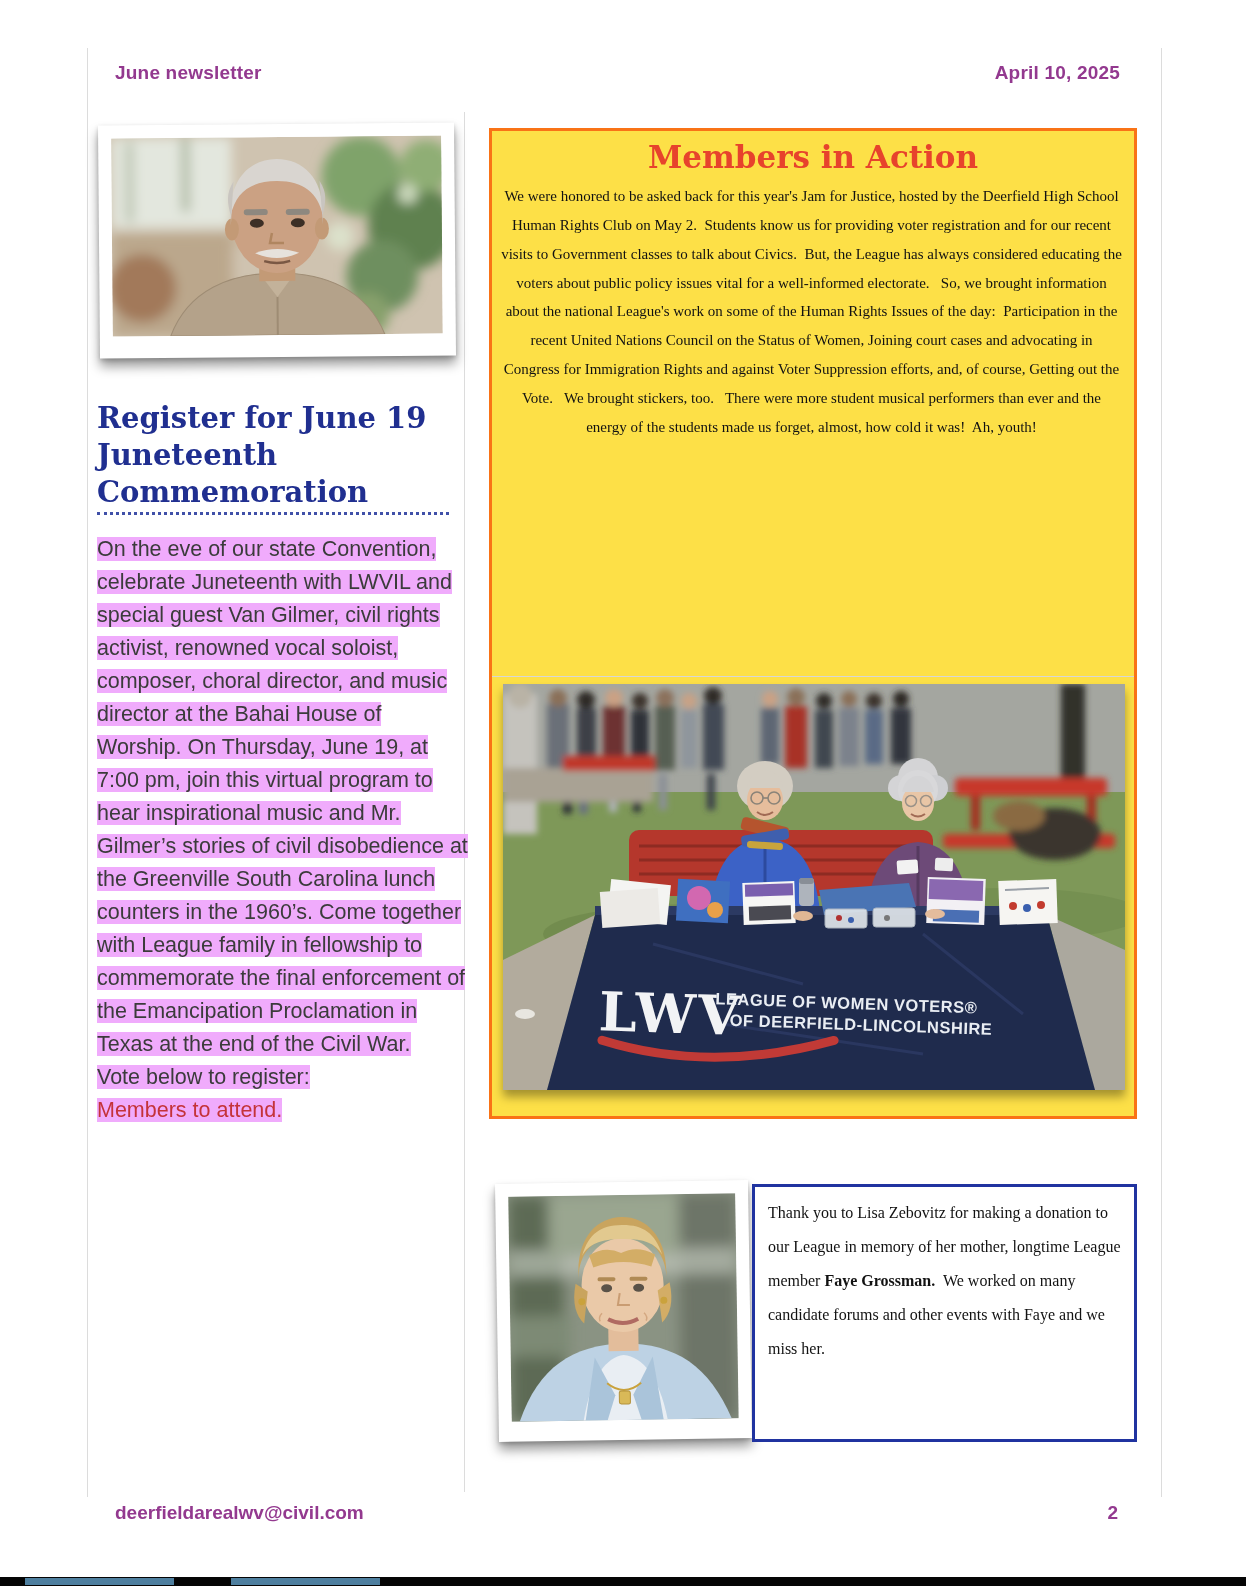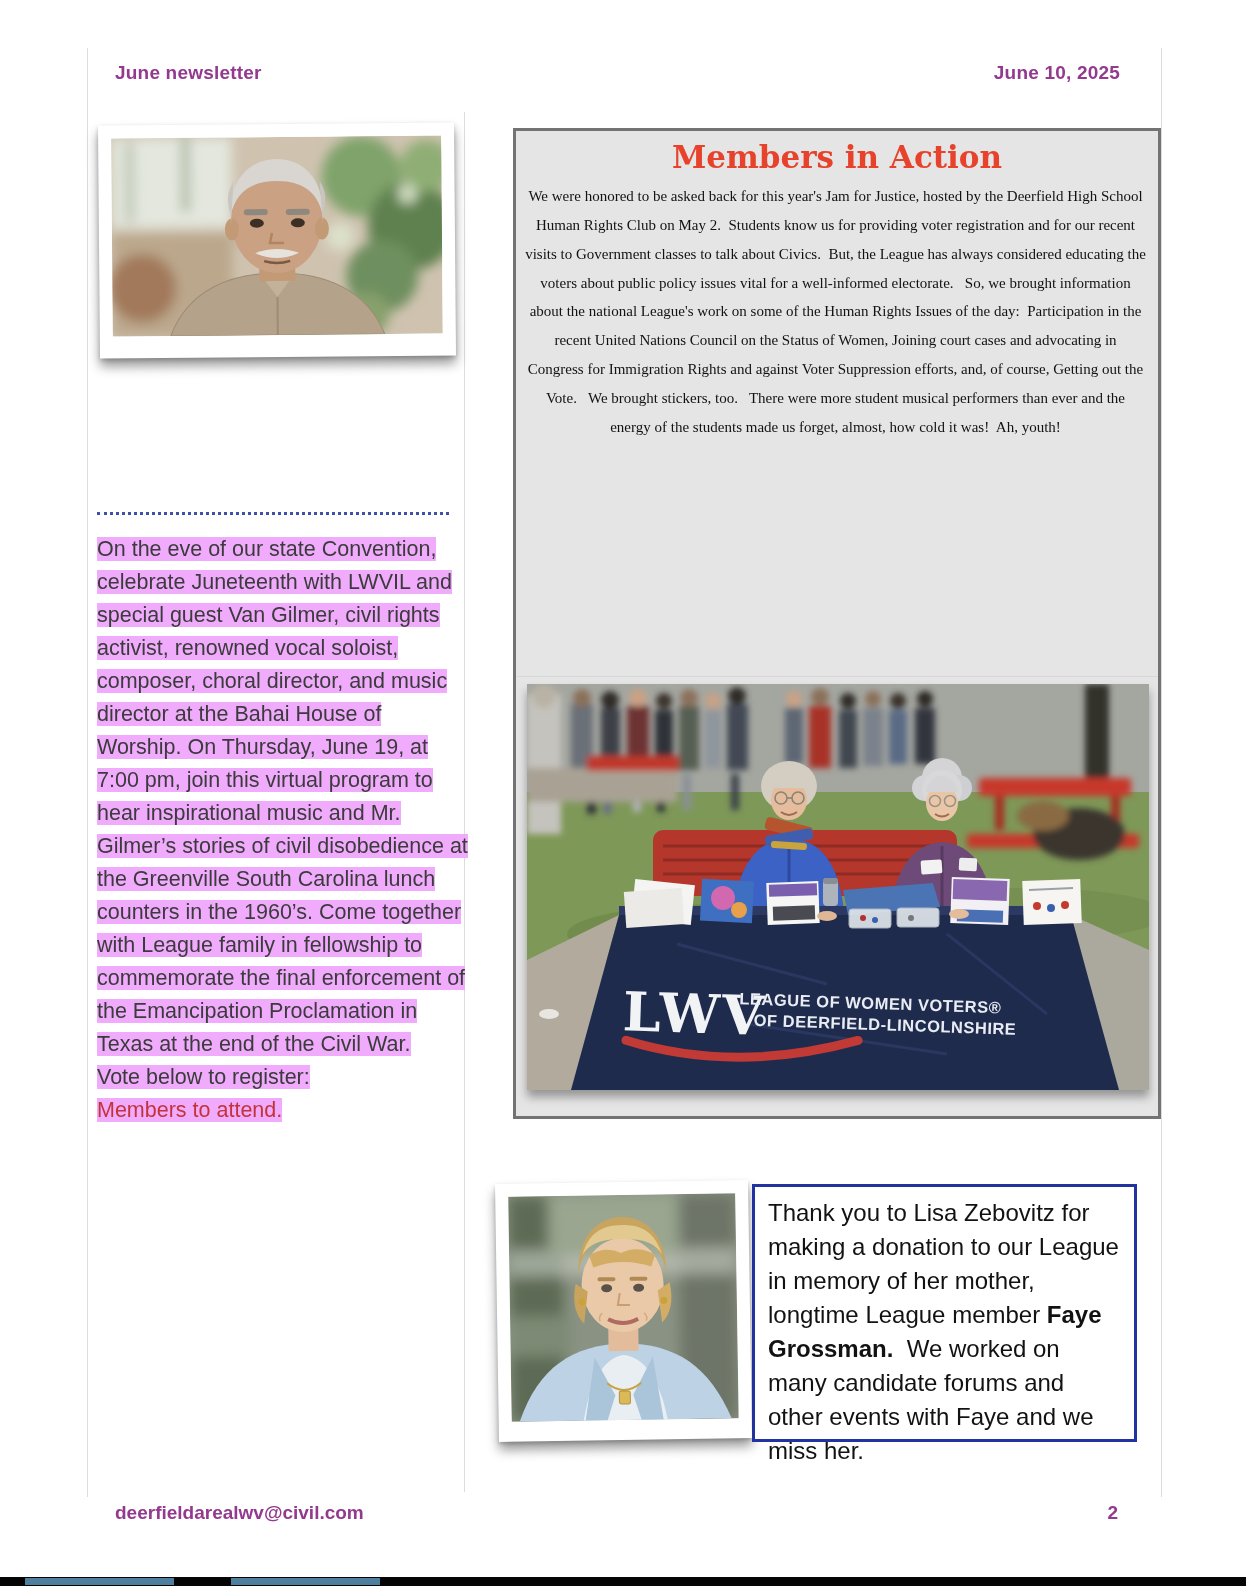--- a/index.html
+++ b/index.html
@@ -9,49 +9,49 @@
   .hdr{position:absolute;top:62px;font-size:19px;font-weight:bold;color:#93398f;letter-spacing:.2px;}
   .polaroid{position:absolute;background:#ffffff;box-shadow:0 8px 12px rgba(0,0,0,.40),0 2px 4px rgba(0,0,0,.18);}
   .polaroid svg{display:block;}
   .left-heading{position:absolute;left:97px;top:400px;width:330px;
     font-family:"DejaVu Serif",serif;font-weight:bold;font-size:29px;line-height:1.28;color:#202f90;}
   .dotted{position:absolute;left:97px;top:512px;width:352px;border-bottom:3px dotted #4050a8;}
   .left-body{position:absolute;left:97px;top:533px;width:372px;
     font-size:21.5px;line-height:33px;color:#3b3b3b;}
   .hl{background:#f0abfc;-webkit-box-decoration-break:clone;box-decoration-break:clone;}
   .reg-link{color:#c43339;cursor:pointer;}
-  .members-box{position:absolute;left:513px;top:128px;width:642px;height:985px;
-    border:3px solid #737373;background:#e5e5e5;}
+  .members-box{position:absolute;left:489px;top:128px;width:642px;height:985px;
+    border:3px solid #f97316;background:#fde047;}
   .members-heading{margin:8px 10px 0 10px;text-align:center;
     font-family:"DejaVu Serif",serif;font-weight:bold;font-size:31px;line-height:1.2;color:#e7432c;}
   .members-body{margin:6px 12px 6px 9px;font-family:"Liberation Serif",serif;
     font-size:15px;line-height:28.8px;color:#121212;white-space:pre-wrap;text-align:center;}
   .members-divider{position:absolute;left:0;right:0;top:545px;height:1px;background:#d7d7d7;}
   .lwv-photo{position:absolute;left:11px;top:553px;width:622px;height:406px;
     box-shadow:0 7px 9px rgba(0,0,0,.35);}
   .donation-box{position:absolute;left:752px;top:1184px;width:379px;height:252px;
     border:3px solid #2033a0;background:#ffffff;}
-  .donation-text{padding:9px 12px 0 13px;font-family:Liberation Sans, sans-serif;
-    font-size:24px;line-height:34px;color:#121212;white-space:pre-wrap;}
+  .donation-text{padding:9px 12px 0 13px;font-family:Liberation Serif, serif;
+    font-size:16px;line-height:34px;color:#121212;white-space:pre-wrap;}
   .donation-text b{font-weight:bold;}
   .ftr{position:absolute;top:1502px;font-size:19px;font-weight:bold;color:#93398f;}
   .bottom-strip{position:absolute;left:0;top:1577px;width:1246px;height:9px;background:#050505;}
   .strip-seg{position:absolute;top:1px;height:7px;background:#4e7f9f;}
 </style>
 </head>
 <body>
 
 <div id="page">
 
   <div class="guide" style="left:87px;top:48px;height:1449px;"></div>
   <div class="guide" style="left:464px;top:112px;height:1380px;"></div>
   <div class="guide" style="left:1161px;top:48px;height:1449px;"></div>
 
   <div class="hdr" style="left:115px;">June newsletter</div>
-  <div class="hdr" style="right:126px;">June 10, 2025</div>
+  <div class="hdr" style="right:126px;">April 10, 2025</div>
 
   <div class="polaroid" style="left:99px;top:124px;width:330px;padding:13px 13px 22px 13px;transform:rotate(-0.5deg);">
     <svg width="330" height="198" viewBox="0 0 330 198">
       <defs>
           <filter id="b1" x="-20%" y="-20%" width="140%" height="140%">
             <feGaussianBlur stdDeviation="6"></feGaussianBlur>
           </filter>
         </defs>
       <rect width="330" height="198" fill="#cfc3b0"></rect>
       <g filter="url(#b1)">
@@ -88,20 +88,21 @@
         <rect x="174" y="72" width="24" height="6" rx="3" fill="#8e887f"></rect>
         <ellipse cx="145" cy="86" rx="7" ry="4.5" fill="#3c2f26"></ellipse>
         <ellipse cx="186" cy="86" rx="7" ry="4.5" fill="#3c2f26"></ellipse>
         <path d="M160,96 L158,106 L172,106" fill="none" stroke="#b08660" stroke-width="2.5"></path>
         <path d="M143,116 Q165,108 187,116 Q165,126 143,116 Z" fill="#e6e2dc"></path>
         <path d="M152,124 Q165,128 178,124" fill="none" stroke="#7a5844" stroke-width="2.5"></path>
       </g>
     </svg>
   </div>
 
+  <div class="left-heading">Register for June 19 Juneteenth Commemoration</div>
   <div class="dotted"></div>
 
   <div class="left-body">
     <span class="hl">On the eve of our state Convention, celebrate Juneteenth with LWVIL and special guest Van Gilmer, civil rights activist, renowned vocal soloist, composer, choral director, and music director at the Bahai House of Worship. On Thursday, June 19, at 7:00 pm, join this virtual program to hear inspirational music and Mr. Gilmer’s stories of civil disobedience at the Greenville South Carolina lunch counters in the 1960’s. Come together with League family in fellowship to commemorate the final enforcement of the Emancipation Proclamation in Texas at the end of the Civil War.</span><br>
     <span class="hl">Vote below to register:</span><br>
     <span class="hl reg-link">Members to attend.</span>
   </div>
 
   <div class="members-box">
     <div class="members-heading">Members in Action</div>

